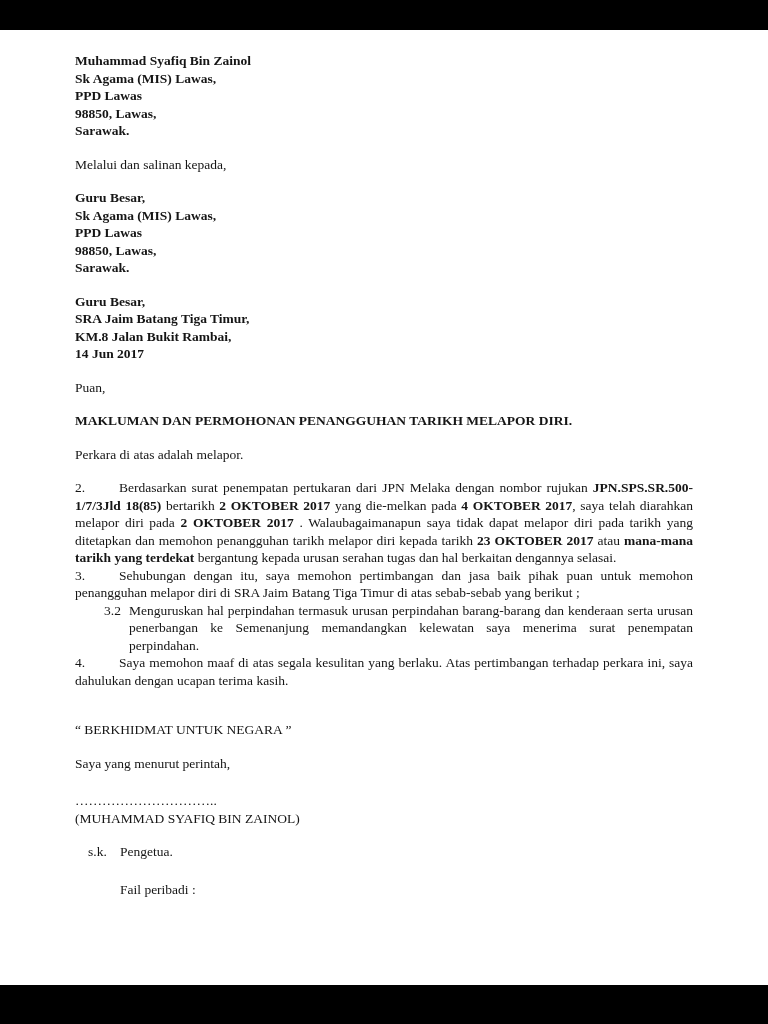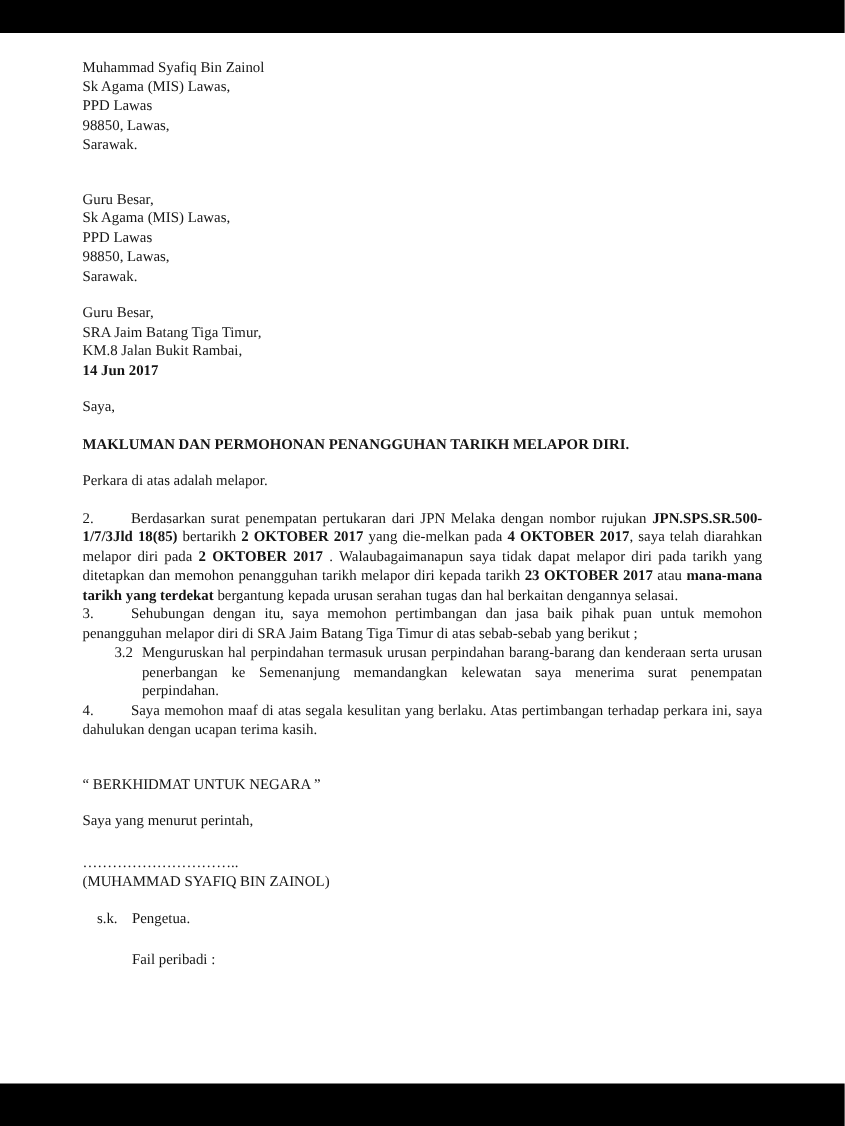--- a/index.html
+++ b/index.html
@@ -14,21 +14,21 @@
   .bar { width:768px; background:#000000; }
   .bar.top { height:30px; }
   .bar.bottom { height:39px; position:absolute; bottom:0; left:0; }
   .content {
     padding:22px 75px 0 75px;
     font-size:13.5px;
     line-height:17.5px;
   }
   .gap { height:16px; }
   .gap-lg { height:20px; }
-  .addr div { white-space:pre; }
+  .addr div { white-space:pre;font-weight:bold; }
   .date-line { text-align:left; font-weight:bold; }
   .subject-line { font-weight:bold; }
   p.just { text-align:justify; }
   .pnum { display:inline-block; width:44px; }
   .b { font-weight:bold; }
   .subitem { display:flex; margin-left:29px; }
   .subitem .sn { width:25px; flex-shrink:0; }
   .subitem .st { flex:1; text-align:justify; }
   .cc-row { display:flex;text-align:center; }
   .cc-row .cc-l { width:45px; flex-shrink:0; }
@@ -43,20 +43,21 @@
 
   <div class="addr">
       <div>Muhammad Syafiq Bin Zainol</div>
       <div>Sk Agama (MIS) Lawas,</div>
       <div>PPD Lawas</div>
       <div>98850, Lawas,</div>
       <div>Sarawak.</div>
     </div>
 
   <div class="gap"></div>
+  <p>Melalui dan salinan kepada,</p>
   <div class="gap"></div>
 
   <div class="addr">
       <div>Guru Besar,</div>
       <div>Sk Agama (MIS) Lawas,</div>
       <div>PPD Lawas</div>
       <div>98850, Lawas,</div>
       <div>Sarawak.</div>
     </div>
 
@@ -64,21 +65,21 @@
 
   <div class="addr">
       <div>Guru Besar,</div>
       <div>SRA Jaim Batang Tiga Timur,</div>
       <div>KM.8 Jalan Bukit Rambai,</div>
     </div>
 
   <p class="date-line">14 Jun 2017</p>
 
   <div class="gap"></div>
-  <p>Saya,</p>
+  <p>Puan,</p>
   <div class="gap"></div>
 
   <p class="subject-line">MAKLUMAN DAN PERMOHONAN PENANGGUHAN TARIKH MELAPOR DIRI.</p>
 
   <div class="gap"></div>
   <p>Perkara di atas adalah melapor.</p>
   <div class="gap"></div>
 
   <p class="just"><span class="pnum">2.</span><span><span>Berdasarkan surat penempatan pertukaran dari JPN Melaka dengan nombor rujukan </span><span class="b">JPN.SPS.SR.500-1/7/3Jld 18(85)</span><span> bertarikh </span><span class="b">2 OKTOBER 2017</span><span> yang die-melkan pada </span><span class="b">4 OKTOBER 2017</span><span>, saya telah diarahkan melapor diri pada </span><span class="b">2 OKTOBER 2017</span><span> . Walaubagaimanapun saya tidak dapat melapor diri pada tarikh yang ditetapkan dan memohon penangguhan tarikh melapor diri kepada tarikh </span><span class="b">23 OKTOBER 2017</span><span> atau </span><span class="b">mana-mana tarikh yang terdekat</span><span> bergantung kepada urusan serahan tugas dan hal berkaitan dengannya selasai.</span></span></p>
 

